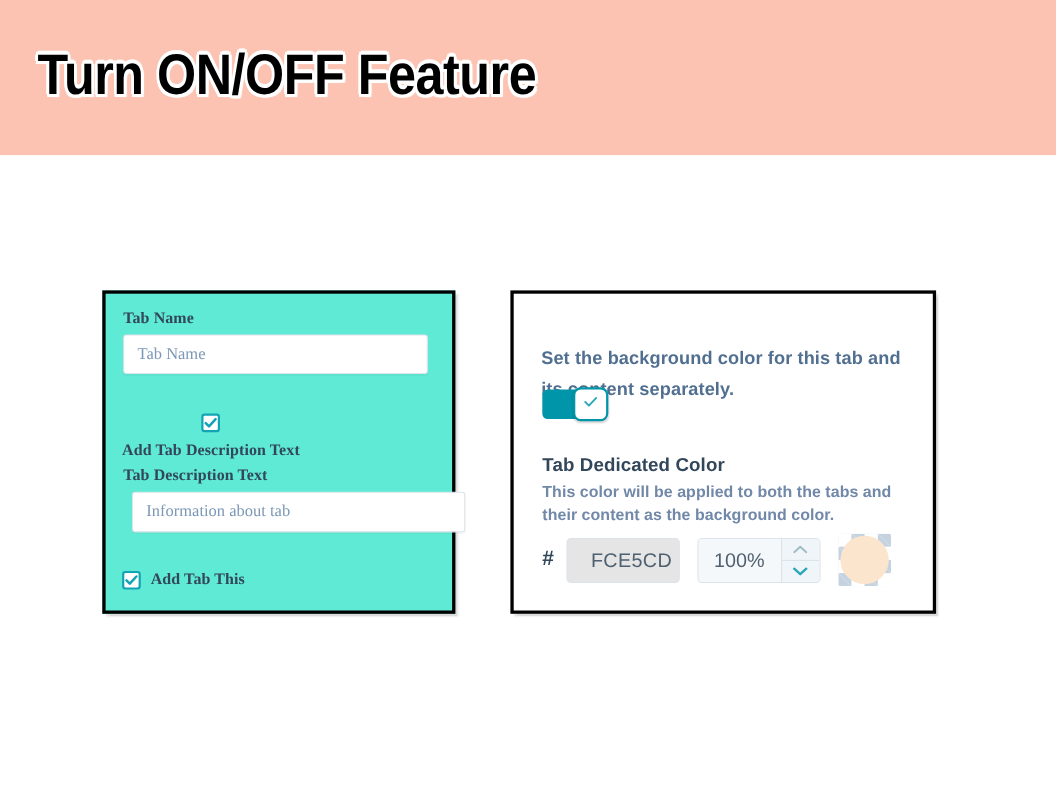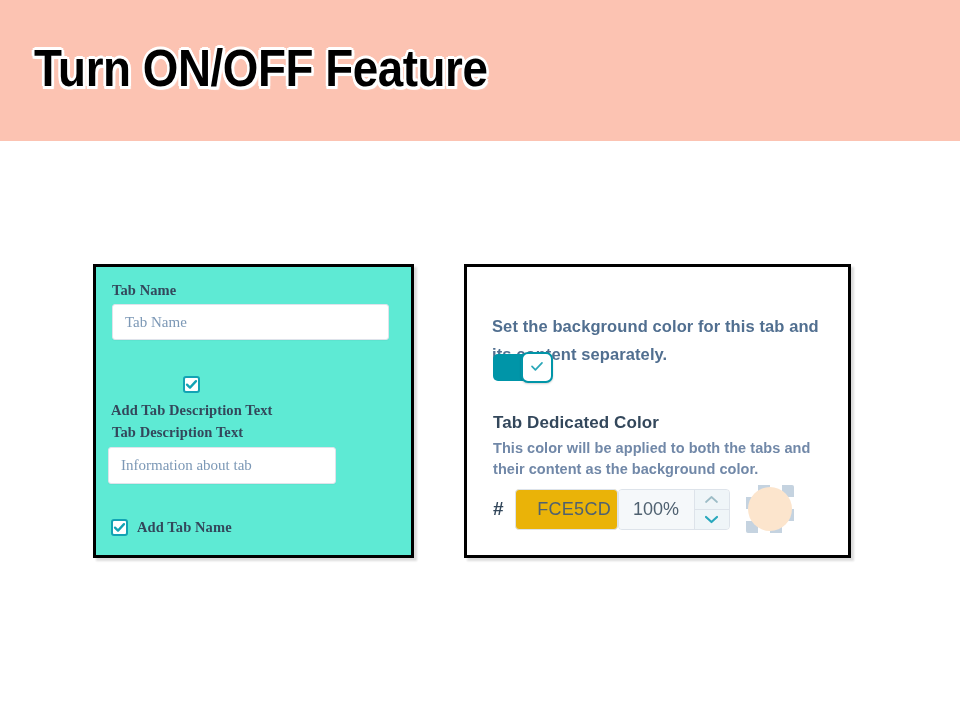--- a/index.html
+++ b/index.html
@@ -89,21 +89,21 @@
     display: flex;
     align-items: center;
     padding-left: 12px;
     box-shadow: 0 1px 1px rgba(0,0,0,0.03);
   }
 
   #label-tab-name       { left: 16px; top: 15px; }
   #input-tab-name       { left: 16px; top: 37px; width: 277px; height: 36px; }
   #row-desc-checkbox    { left: 15px; top: 109px; flex-direction: column; }
   #label-tab-desc       { left: 16px; top: 157px; }
-  #input-tab-desc       { left: 12px; top: 180px; width: 228px; height: 37px; }
+  #input-tab-desc       { left: 24px; top: 180px; width: 303px; height: 37px; }
   #row-icon-checkbox    { left: 15px; top: 252px; }
 
   .checkbox-row {
     position: absolute;
     display: flex;
     align-items: center;
     gap: 9px;
     cursor: pointer;
   }
   .checkbox-box {
@@ -209,35 +209,35 @@
   #hash-symbol {
     font-size: 19px;
     font-weight: bold;
     color: #33475b;
     margin-right: 11px;
   }
   #hex-input {
     width: 103px;
     height: 41px;
     box-sizing: border-box;
-    background: #eab308;
+    background: #e5e5e5;
     border: 1px solid #dde3ea;
     border-radius: 4px;
     display: flex;
     align-items: center;
     justify-content: center;
     font-size: 18px;
     color: #4f6170;
     letter-spacing: 0.3px;
     padding-left: 16px;
   }
   #opacity-group {
     display: flex;
     align-items: stretch;
-    margin-left: 0;
+    margin-left: 16px;
     height: 41px;
     box-sizing: border-box;
     border: 1px solid #dde3ea;
     border-radius: 4px;
     background: #f5f8fa;
     overflow: hidden;
   }
   #opacity-input {
     width: 75px;
     display: flex;
@@ -311,21 +311,21 @@
   <div class="field-label" id="label-tab-desc">Tab Description Text</div>
 
   <div class="text-input" id="input-tab-desc">Information about tab</div>
 
   <div class="checkbox-row" id="row-icon-checkbox">
     <span class="checkbox-box">
       <svg width="13" height="13" viewBox="0 0 13 13" aria-hidden="true">
         <path d="M2 6.6 L5 9.6 L11 3.1" fill="none" stroke="#12a3b4" stroke-width="2.3" stroke-linecap="round" stroke-linejoin="round"></path>
       </svg>
     </span>
-    <span class="checkbox-label">Add Tab Name</span>
+    <span class="checkbox-label">Add Tab This</span>
   </div>
 </div>
 
 <div class="panel" id="right-panel">
 
   <div id="right-desc">Set the background color for this tab and its content separately.</div>
 
   <div id="toggle-switch">
     <div id="toggle-track"></div>
     <div id="toggle-knob">

